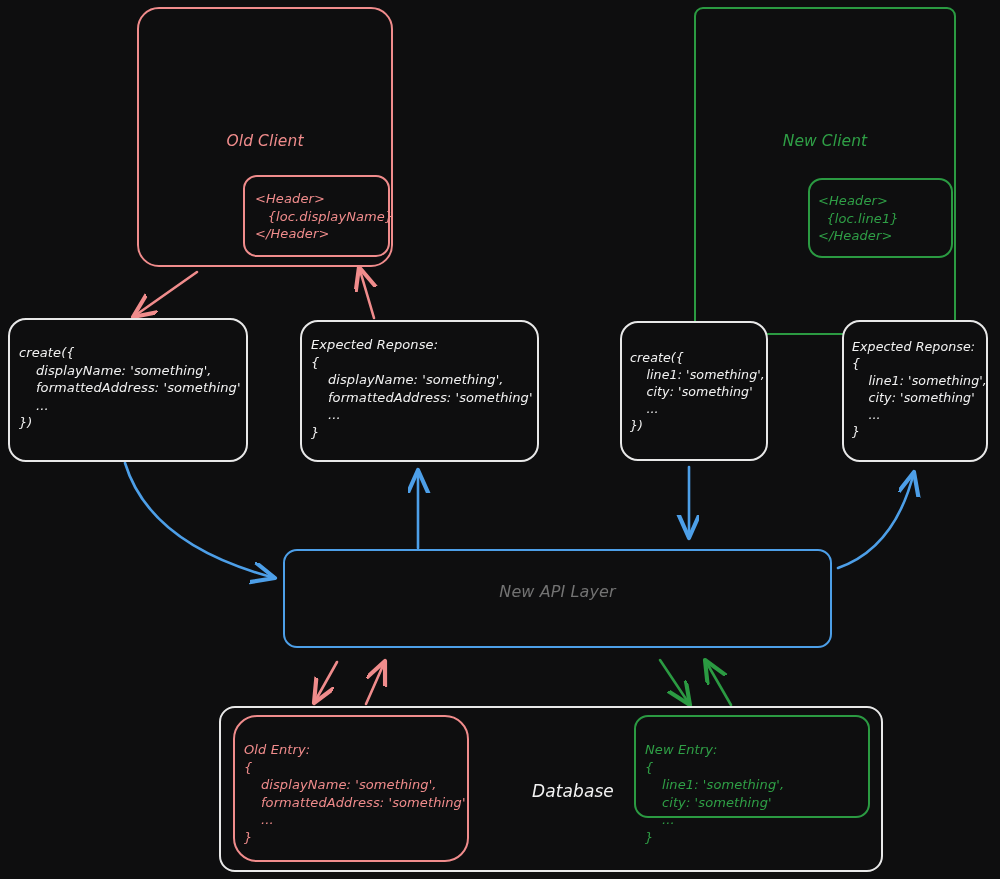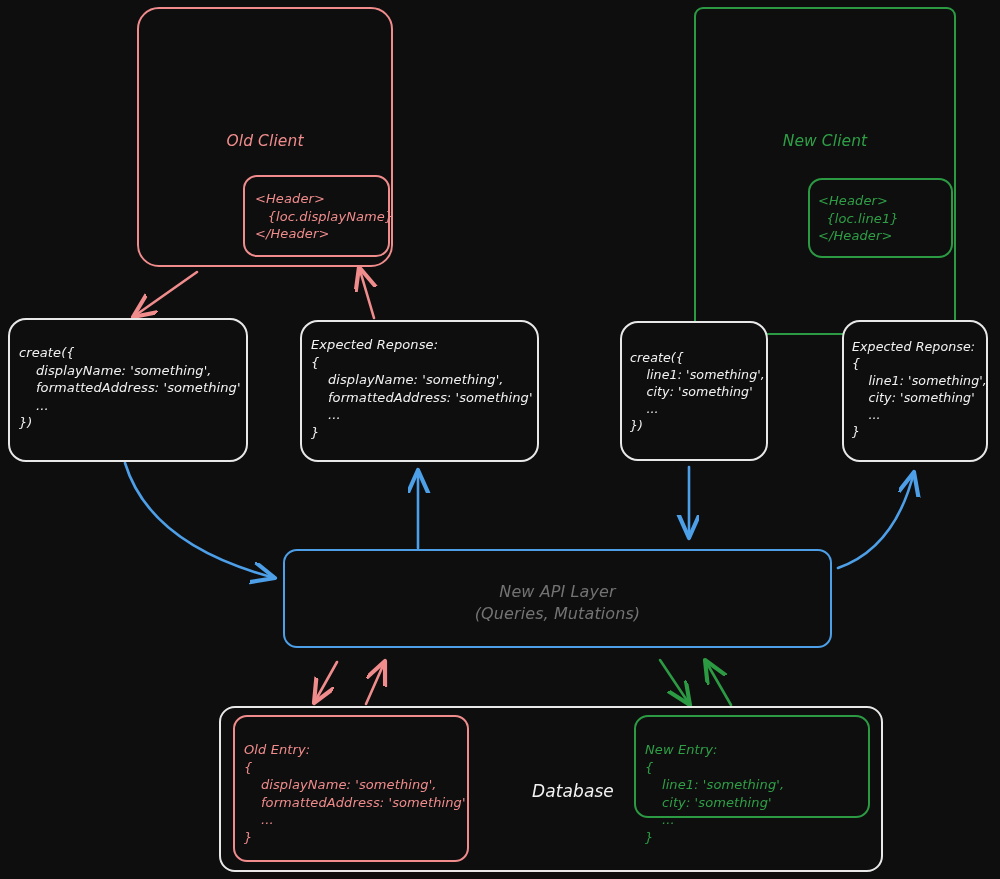--- a/index.html
+++ b/index.html
@@ -135,28 +135,27 @@
     <div class="txt code-sm c-white" style="left:8px;top:16px;">Expected Reponse:
 {
     line1: 'something',
     city: 'something'
     ...
 }</div>
   </div>
 
   <div class="node blue" style="left:283px;top:549px;width:549px;height:99px;border-radius:14px;">
     <div class="txt api-title c-blue" style="left:0;top:30px;">New API Layer</div>
-    <div class="txt api-title c-blue" style="left:0;top:52px;">(Queries, Mutations)</div>
   </div>
 
   <div class="node white" style="left:219px;top:706px;width:664px;height:166px;border-radius:16px;">
     <div class="txt label c-white" style="left:290px;top:72px;">Database</div>
   </div>
 
-  <div class="node red" style="left:233px;top:715px;width:236px;height:147px;border-radius:14px;">
+  <div class="node red" style="left:233px;top:715px;width:236px;height:147px;border-radius:24px;">
     <div class="txt code c-red" style="left:9px;top:24px;">Old Entry:
 {
     displayName: 'something',
     formattedAddress: 'something'
     ...
 }</div>
   </div>
 
   <div class="node green" style="left:634px;top:715px;width:236px;height:103px;border-radius:14px;">
     <div class="txt code c-green" style="left:9px;top:24px;">New Entry:

